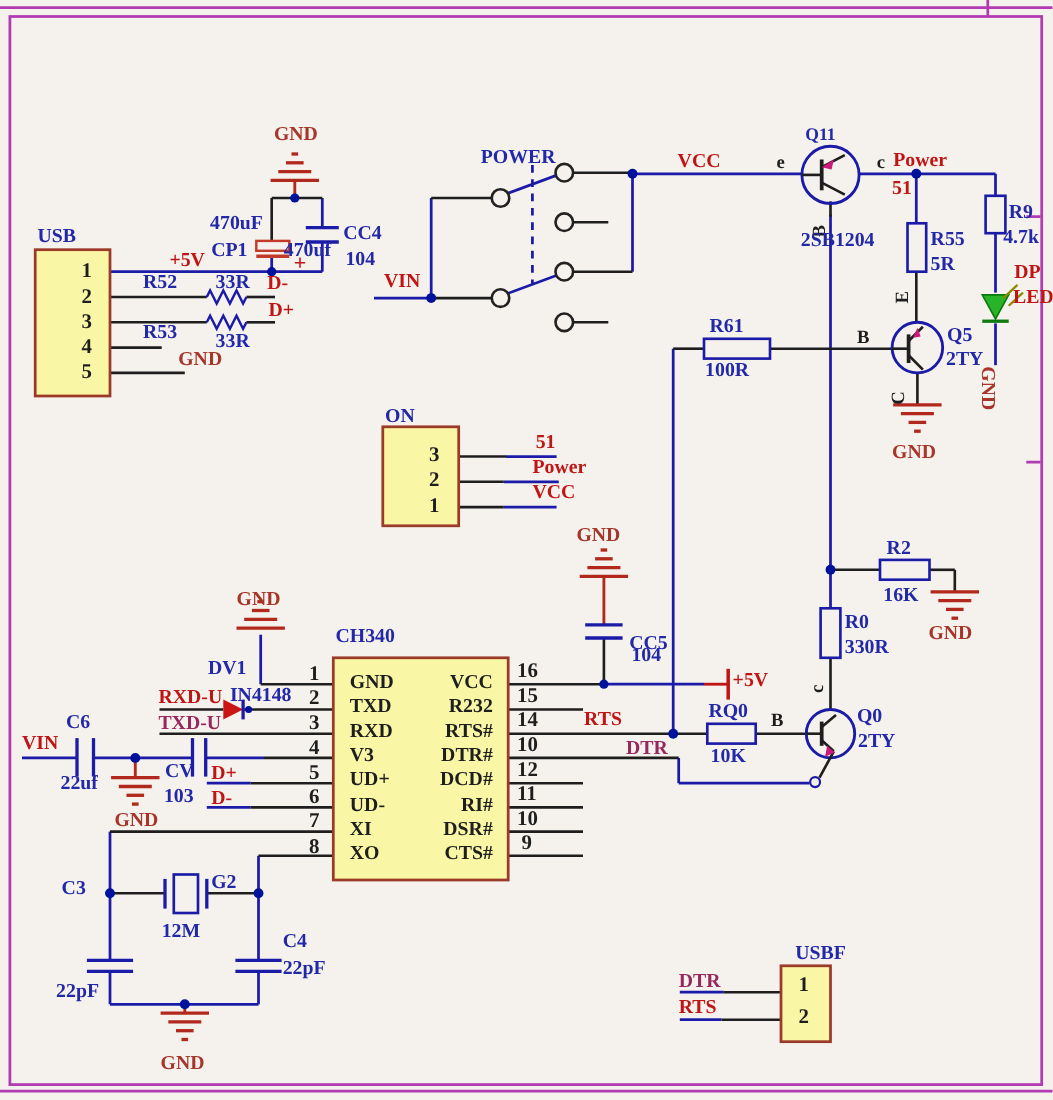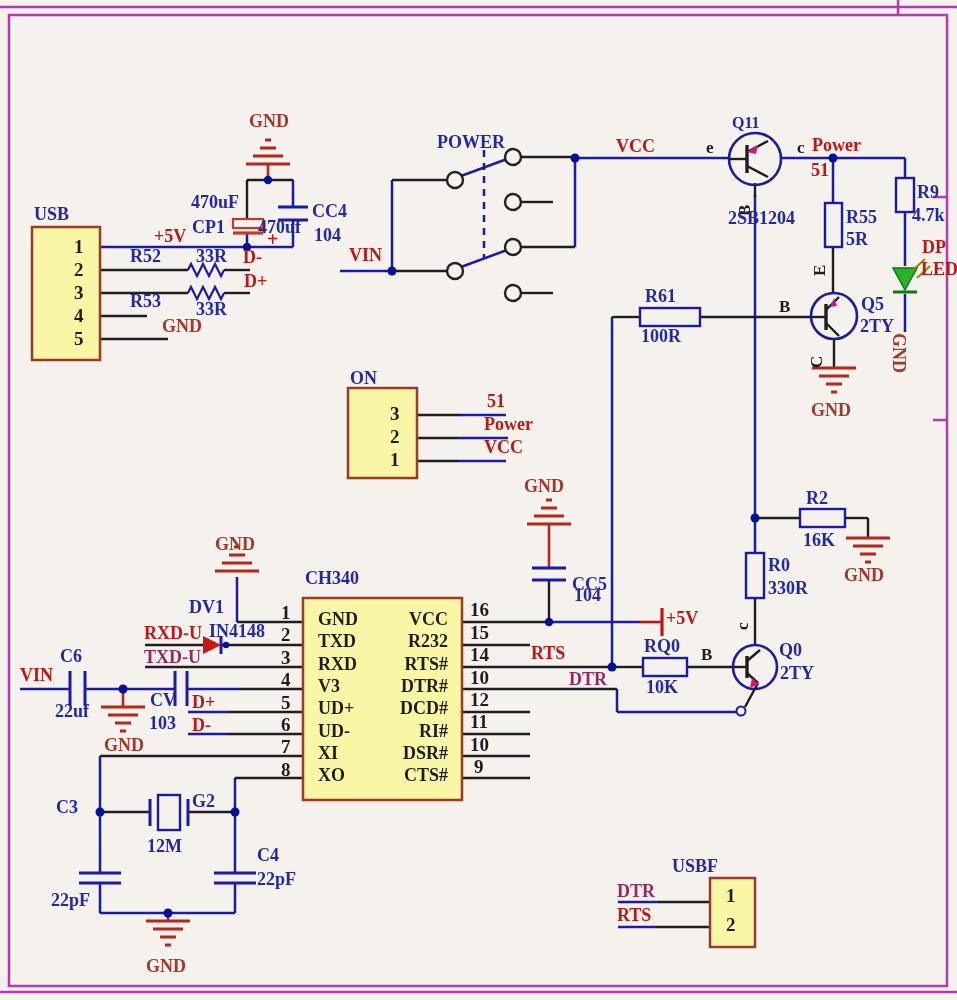--- a/index.html
+++ b/index.html
@@ -388,19 +388,19 @@
       <div class="lbl c-brick" style="left: 104px; top: 736px; font-size: 18px;">GND</div>
       <div class="lbl c-red" style="left: 192px; top: 693px; font-size: 18px;">D+</div>
       <div class="lbl c-red" style="left: 192px; top: 716px; font-size: 18px;">D-</div>
       <div class="lbl c-blue" style="left: 192px; top: 792px; font-size: 18px;">G2</div>
       <div class="lbl c-blue" style="left: 147px; top: 837px; font-size: 18px;">12M</div>
       <div class="lbl c-blue" style="left: 56px; top: 798px; font-size: 18px;">C3</div>
       <div class="lbl c-blue" style="left: 51px; top: 891px; font-size: 18px;">22pF</div>
       <div class="lbl c-blue" style="left: 257px; top: 846px; font-size: 18px;">C4</div>
       <div class="lbl c-blue" style="left: 257px; top: 870px; font-size: 18px;">22pF</div>
       <div class="lbl c-brick" style="left: 146px; top: 957px; font-size: 18px;">GND</div>
-      <div class="lbl c-blue" style="left: 672px; top: 857px; font-size: 18px;">USBF</div>
+      <div class="lbl c-blue" style="left: 723px; top: 857px; font-size: 18px;">USBF</div>
       <div class="lbl c-black" style="left: 726px; top: 886px; font-size: 19px;">1</div>
       <div class="lbl c-black" style="left: 726px; top: 915px; font-size: 19px;">2</div>
       <div class="lbl c-maroon" style="left: 617px; top: 882px; font-size: 18px;">DTR</div>
       <div class="lbl c-red" style="left: 617px; top: 906px; font-size: 18px;">RTS</div>
     </div>
 </div>
 
 </body></html>

